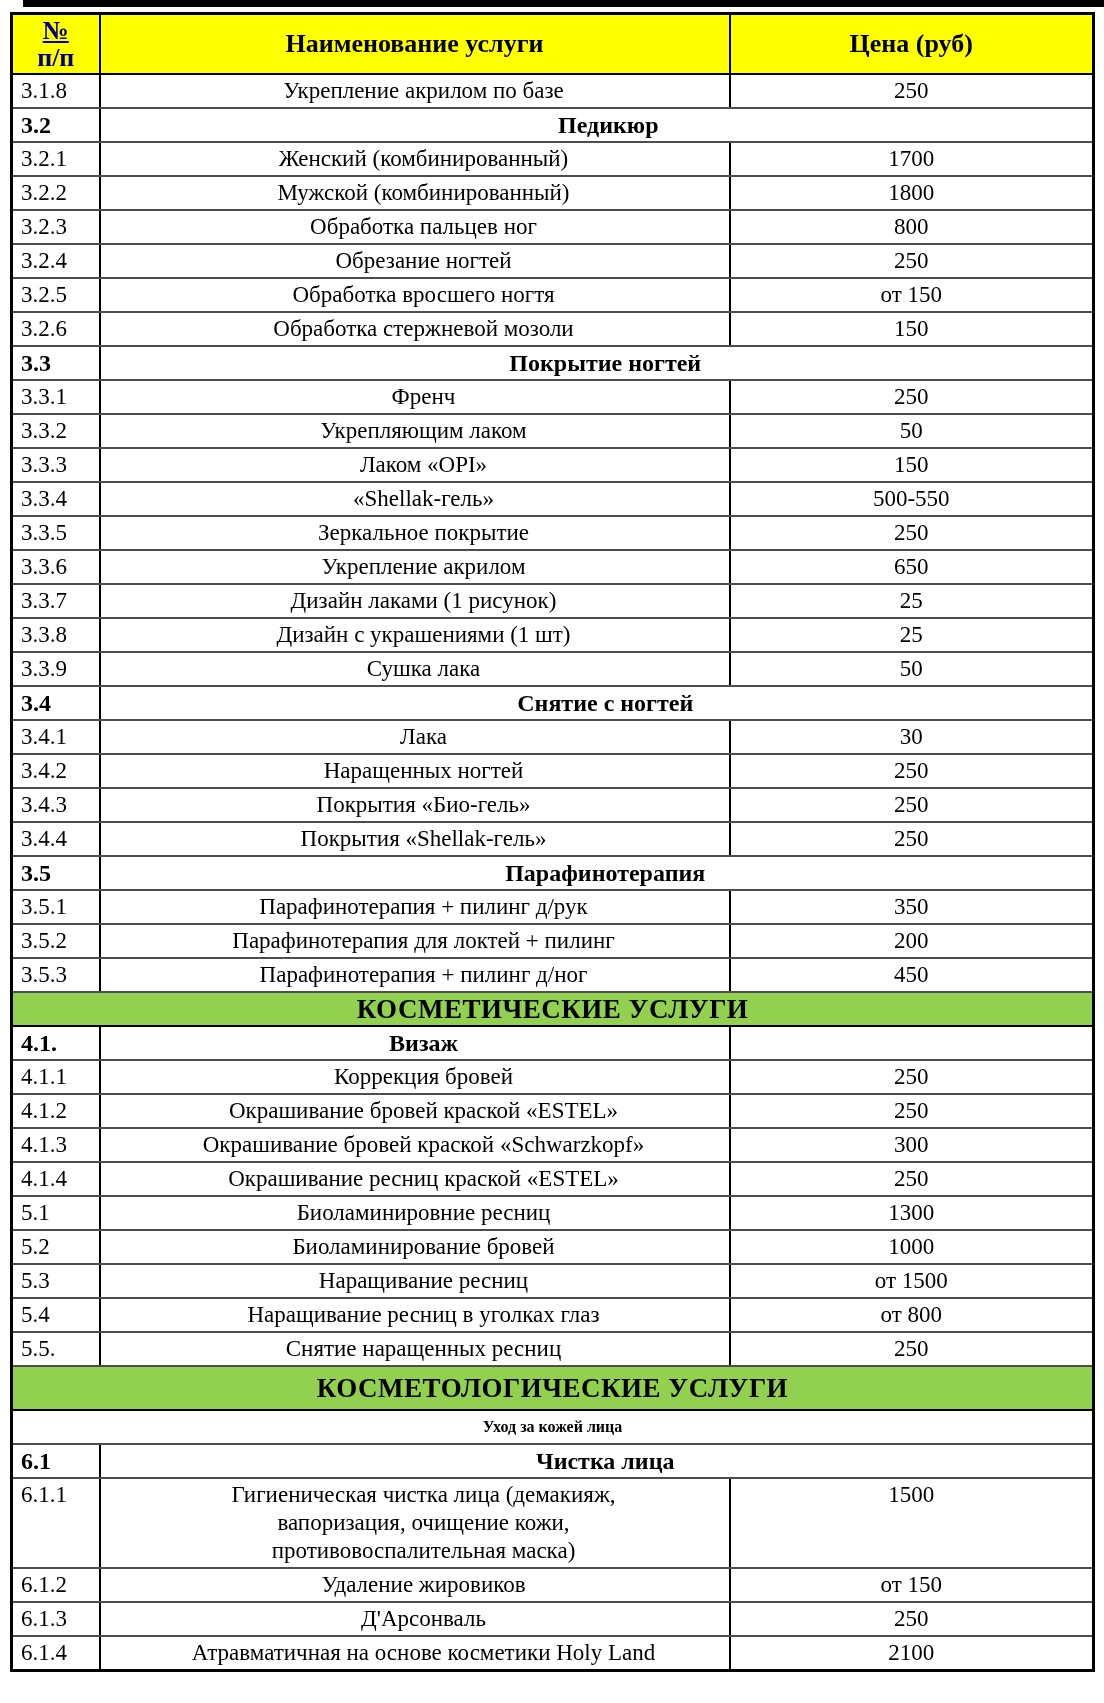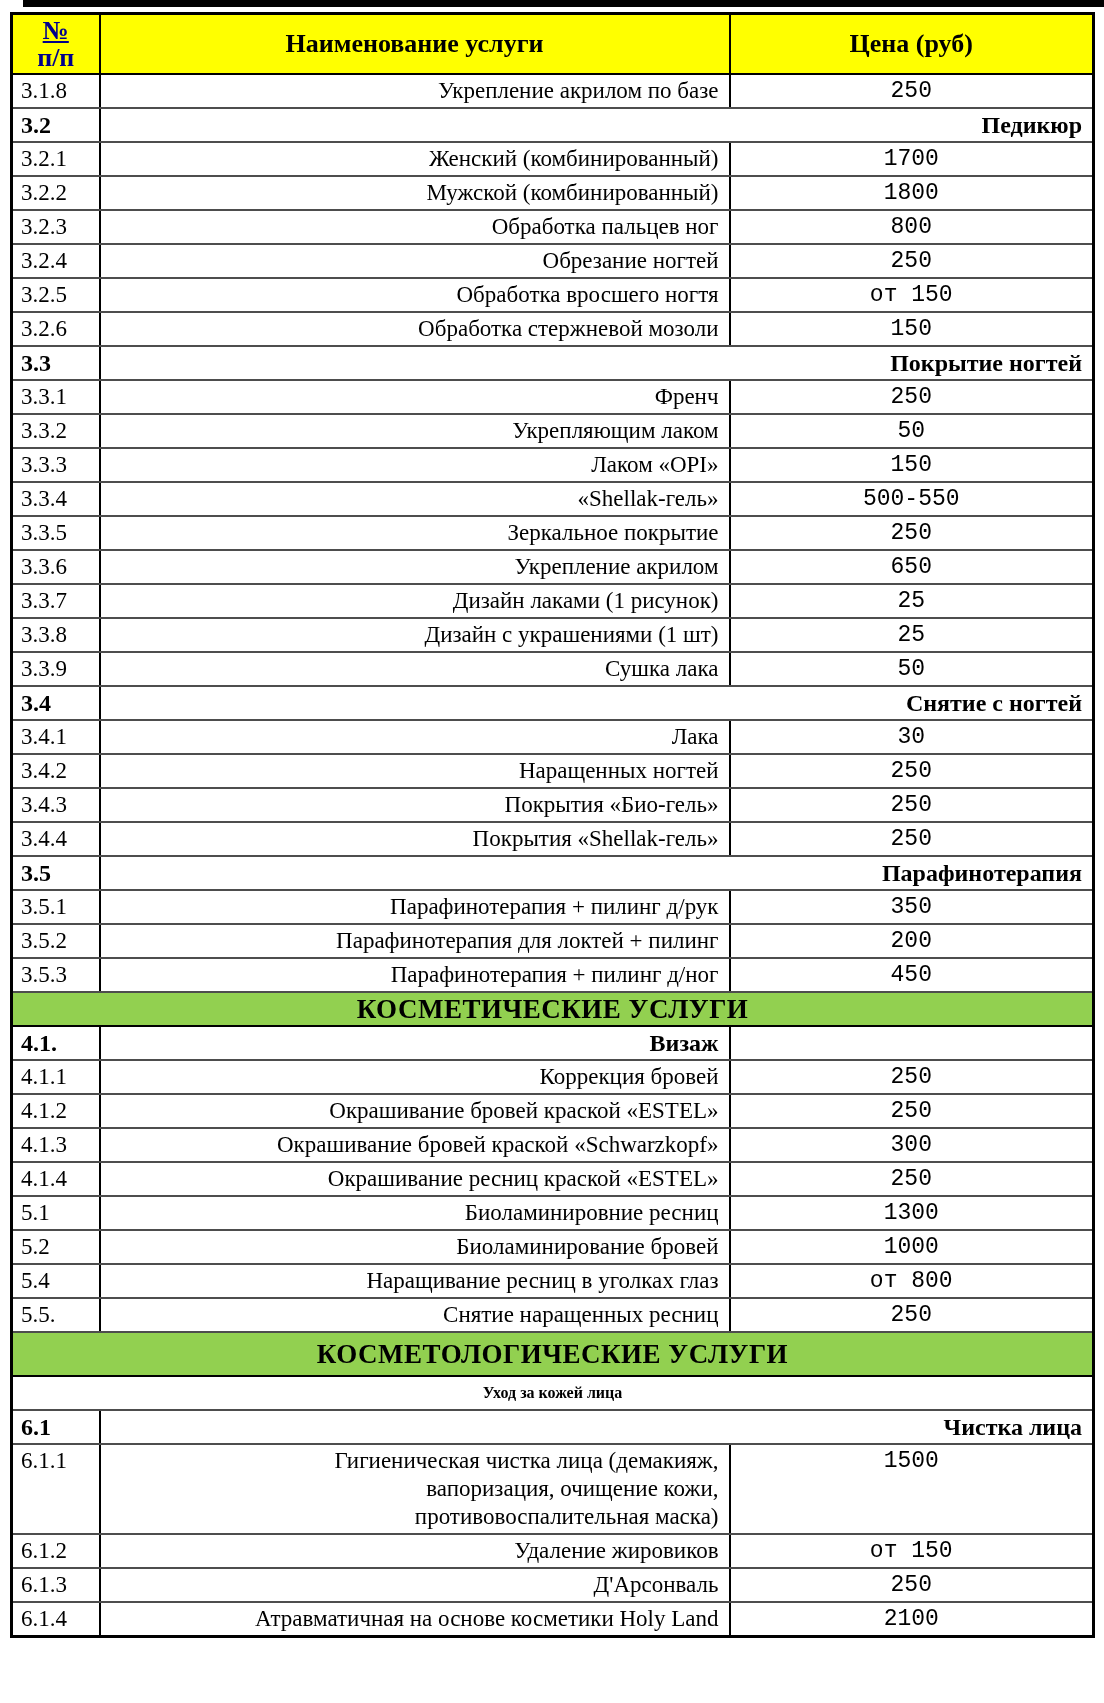--- a/index.html
+++ b/index.html
@@ -49,22 +49,22 @@
   tbody td {
     font-size: 23px;
     line-height: 28px;
     padding: 2px 10px;
     height: 28px;
     vertical-align: top;
     background: #fff;
     overflow: hidden;
   }
   td.c-num   { padding-left: 8px;  text-align: left; margin-top: 32px; }
-  td.c-name  { padding-left: 28px; text-align: right; white-space: pre-line; }
-  td.c-price { text-align: center; font-family: Liberation Mono, monospace; }
+  td.c-name  { padding-left: 28px; text-align: center; white-space: pre-line; }
+  td.c-price { text-align: center; }
   td.c-full  { text-align: center; }
 
   tr.row-section td { font-weight: bold; font-size: 24px; }
 
   tr.row-banner td {
     background: var(--banner-bg, #92D050);
     border-color: #000;
     font-weight: bold;
     font-size: 27px;
     letter-spacing: 0.5px;
@@ -266,20 +266,25 @@
         <td class="c-num">5.1</td>
         <td class="c-name">Биоламинировние ресниц</td>
         <td class="c-price">1300</td>
       </tr>
       <tr class="row-item">
         <td class="c-num">5.2</td>
         <td class="c-name">Биоламинирование бровей</td>
         <td class="c-price">1000</td>
       </tr>
       <tr class="row-item">
+        <td class="c-num">5.3</td>
+        <td class="c-name">Наращивание ресниц</td>
+        <td class="c-price">от 1500</td>
+      </tr>
+      <tr class="row-item">
         <td class="c-num">5.4</td>
         <td class="c-name">Наращивание ресниц в уголках глаз</td>
         <td class="c-price">от 800</td>
       </tr>
       <tr class="row-item">
         <td class="c-num">5.5.</td>
         <td class="c-name">Снятие наращенных ресниц</td>
         <td class="c-price">250</td>
       </tr>
       <tr class="row-banner row-banner-tall">

